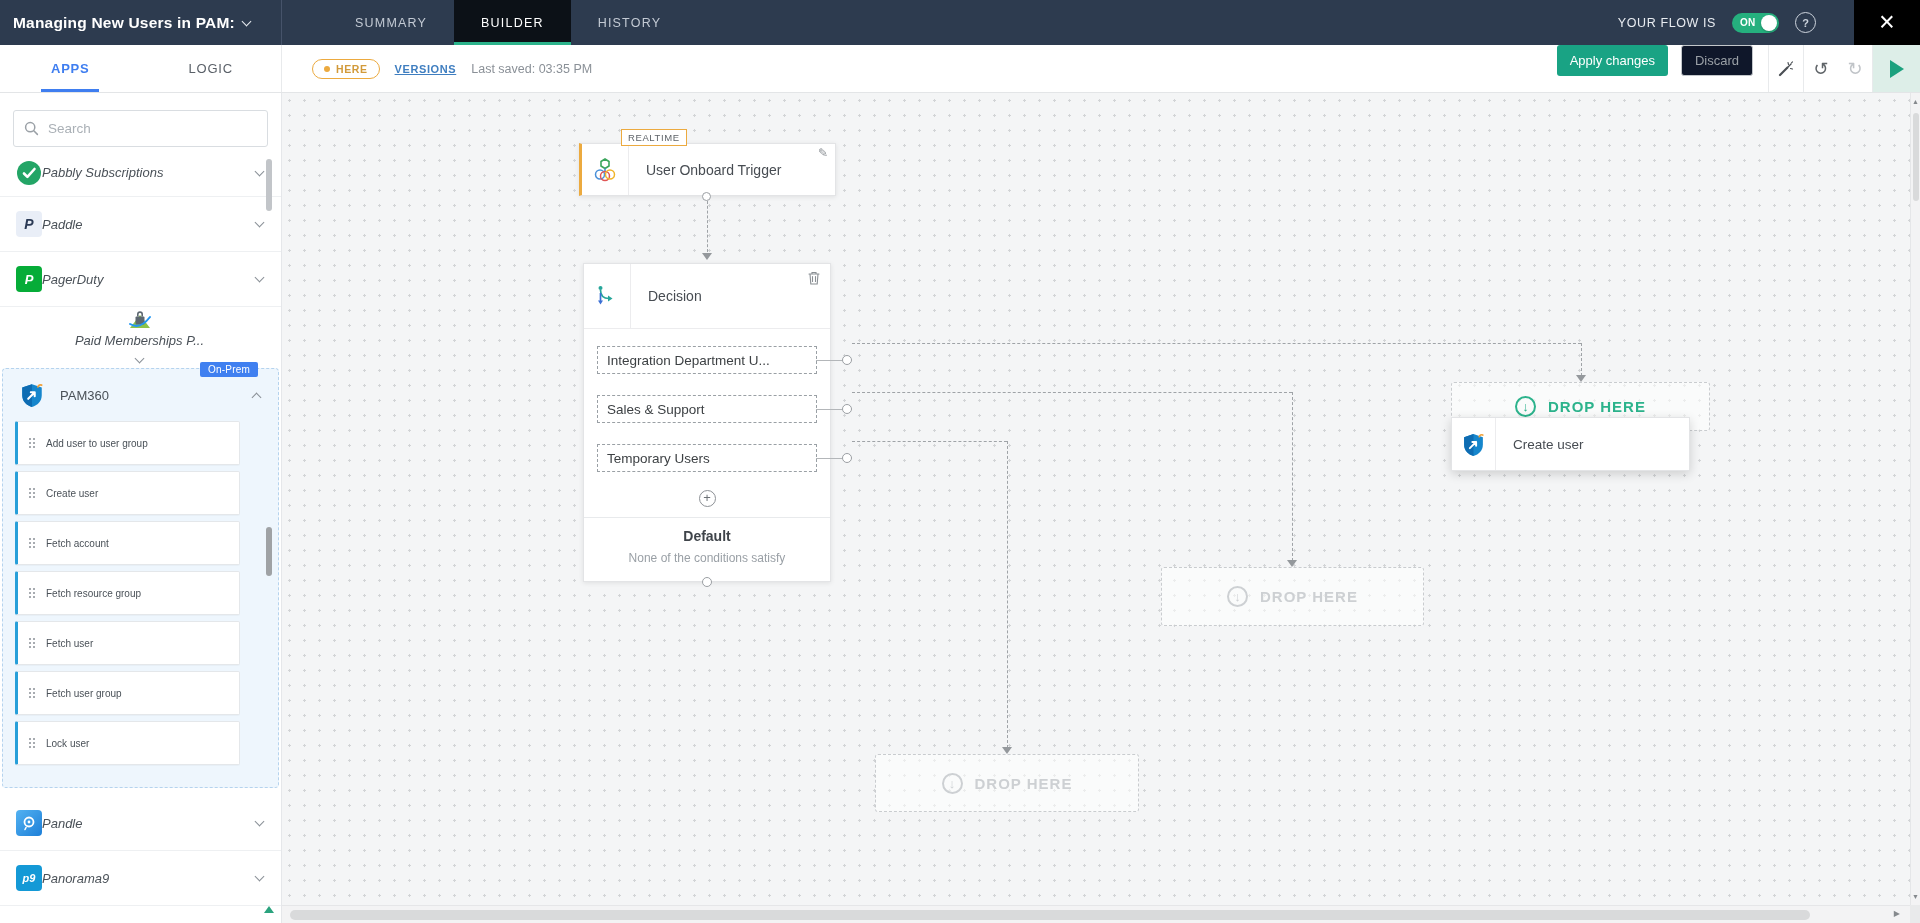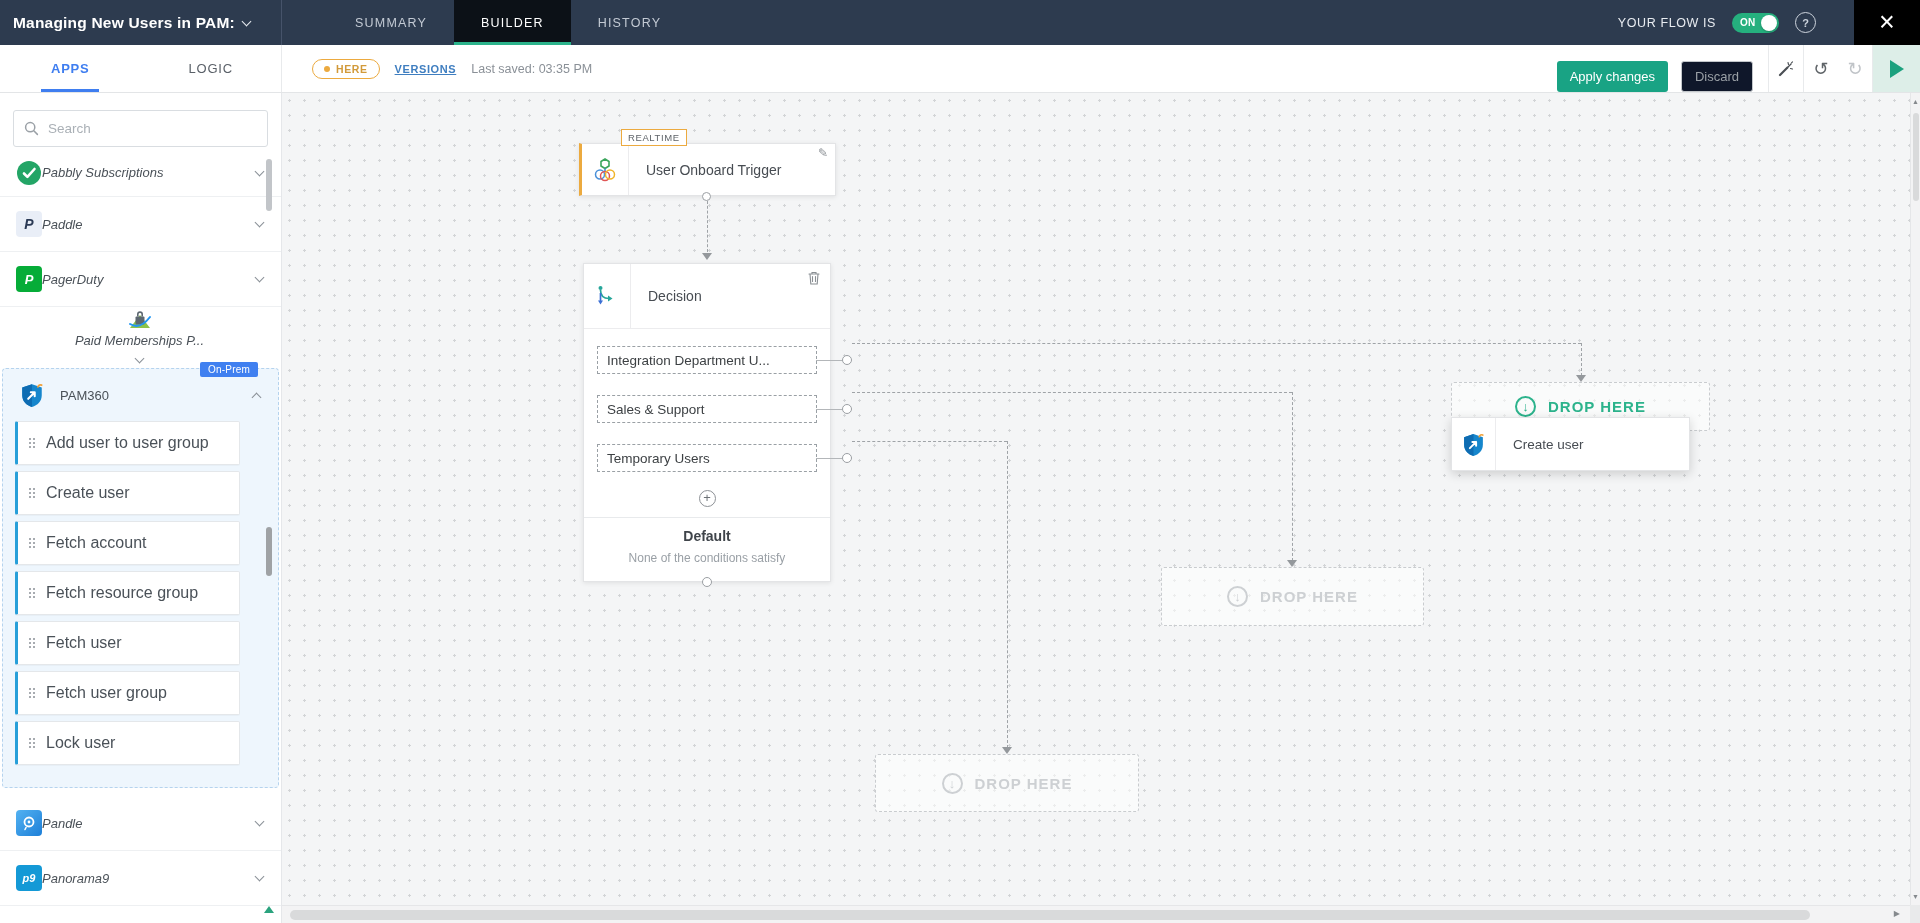--- a/index.html
+++ b/index.html
@@ -29,21 +29,21 @@
   .sb-head { width:282px; display:flex; align-items:stretch; border-right:1px solid #e8eaec; }
   .sb-tab { width:50%; display:flex; align-items:center; justify-content:center; font-size:13px; color:#5a6068; letter-spacing:.8px; cursor:pointer; position:relative; }
   .sb-tab.active { color:#3f7ef0; font-weight:bold; }
   .sb-tab.active::after { content:""; position:absolute; bottom:0; left:50%; transform:translateX(-50%); width:58px; height:3px; background:#3f7ef0; }
   .tlb-mid { display:flex; align-items:center; gap:15px; margin-left:30px; }
   .draft-pill { display:flex; align-items:center; gap:6px; border:1px solid #ecaa3f; border-radius:11px; padding:3px 11px; color:#d29a3a; font-size:10.5px; font-weight:bold; letter-spacing:.6px; }
   .draft-dot { width:6px; height:6px; border-radius:50%; background:#ecaa3f; }
   .versions-link { color:#3f7ec0; font-size:11px; font-weight:bold; letter-spacing:.6px; text-decoration:underline; cursor:pointer; }
   .last-saved { color:#8a9097; font-size:12.5px; }
   .tlb-right { margin-left:auto; display:flex; align-items:stretch; }
-  .tlb-right-inner { display:flex; align-items:flex-end; gap:13px; padding-right:15px; }
+  .tlb-right-inner { display:flex; align-items:flex-start; gap:13px; padding-right:15px; }
   .btn-apply { background:#19a384; color:#fff; border:none; font-size:13px; font-family:inherit; padding:8px 13px; border-radius:3px; cursor:pointer; }
   .btn-discard { background:#0f172a; color:#9aa0a6; border:1px solid #c3c7cb; font-size:13px; font-family:inherit; padding:7px 13px; border-radius:3px; cursor:pointer; }
   .tlb-sep { width:1px; background:#e8eaec; align-self:stretch; }
   .icon-btn { display:flex; align-items:center; justify-content:center; width:34px; cursor:pointer; font-size:18px; color:#5f6468; }
   .icon-btn.disabled { color:#c0c4c8; }
   .play-strip { width:47px; background:#ddeee8; display:flex; align-items:center; justify-content:center; cursor:pointer; }
   .play-tri { width:0; height:0; border-top:9px solid transparent; border-bottom:9px solid transparent; border-left:14px solid #1ca17e; }
 
   
   .sidebar { position:absolute; left:0; top:93px; width:282px; height:830px; background:#fff; border-right:1px solid #e5e7ea; overflow:hidden; z-index:20; }
@@ -56,21 +56,21 @@
   .app-icon { width:26px; height:26px; flex:0 0 26px; display:flex; align-items:center; justify-content:center; border-radius:4px; font-weight:bold; }
   .icon-paddle { background:#e9eef7; color:#2b3a55; font-size:14px; }
   .icon-pagerduty { background:#06ac38; color:#fff; font-size:13px; }
   .icon-panorama9 { background:#1499d6; color:#fff; font-size:11px; }
   .icon-pandle { background:linear-gradient(135deg,#53b2f2,#1d7fd8); }
   .pam-group { margin:6px 2px 8px 2px; background:#eef6fd; border:1px dashed #b5d3ee; border-radius:4px; position:relative; padding-bottom:16px; }
   .pam-row { height:52px; display:flex; align-items:center; gap:15px; padding:0 18px 0 16px; cursor:pointer; }
   .onprem-badge { position:absolute; top:-7px; right:20px; background:#4080f0; color:#fff; font-size:10px; padding:2px 8px; border-radius:2px; letter-spacing:.2px; }
   .sub-card { height:44px; margin:0 38px 6px 12px; background:#fff; border:1px solid #e4e7ea; border-left:3px solid #279fd9; border-radius:2px; display:flex; align-items:center; gap:10px; padding:0 10px; cursor:grab; box-shadow:0 1px 1px rgba(0,0,0,.03); }
   .drag-dots { width:8px; height:12px; background-image:radial-gradient(circle,#a7abb0 1.1px,transparent 1.4px); background-size:4px 4px; flex:0 0 8px; }
-  .sub-label { font-size:16px; color:#4a5158;text-align:right; }
+  .sub-label { font-size:10px; color:#4a5158;text-align:right; }
   .sb-thumb { position:absolute; width:6px; border-radius:3px; background:#c2c5c9; }
   .sb-up-arrow { position:absolute; right:7px; top:813px; width:0; height:0; border-left:5px solid transparent; border-right:5px solid transparent; border-bottom:7px solid #2aa37e; }
 
   
   .canvas { position:absolute; left:282px; top:93px; width:1628px; height:812px; background-color:#f4f5f6; background-image:radial-gradient(#d2d4d6 1.1px, transparent 1.2px); background-size:15px 15px; overflow:hidden; }
   .node { position:absolute; background:#fff; border:1px solid #e3e4e6; box-shadow:0 1px 5px rgba(0,0,0,.09); display:flex; align-items:stretch; }
   .node-icon-cell { width:47px; display:flex; align-items:center; justify-content:center; border-right:1px solid #ececee; flex:0 0 47px; }
   .node-title { display:flex; align-items:center; padding-left:17px; font-size:14px; color:#474c52; white-space:nowrap; }
   .trigger-node { left:297px; top:50px; width:257px; height:53px; border-left:3px solid #ecaa3f; }
   .realtime-tag { position:absolute; left:297px; top:36px; background:#fff; border:1px solid #ecaa3f; font-size:9.5px; color:#5f6469; letter-spacing:.6px; padding:2px 6px; z-index:3;margin-left:42px; }

